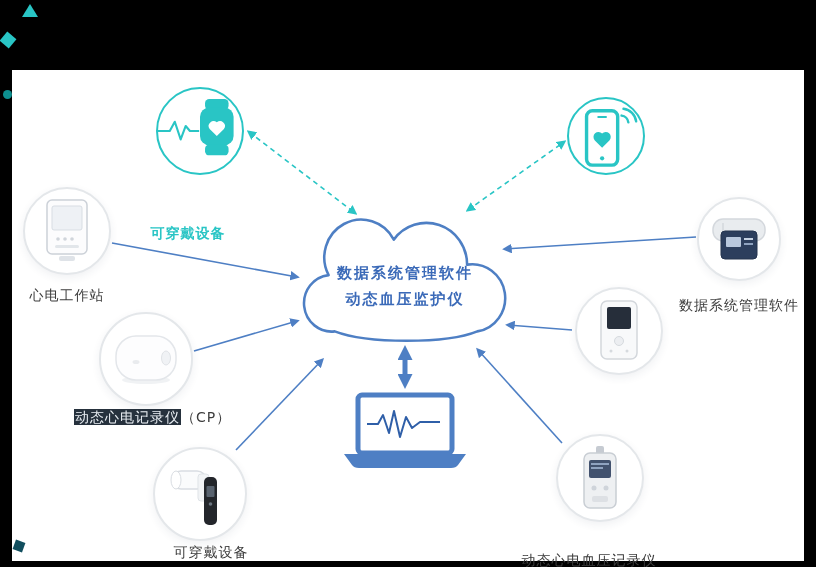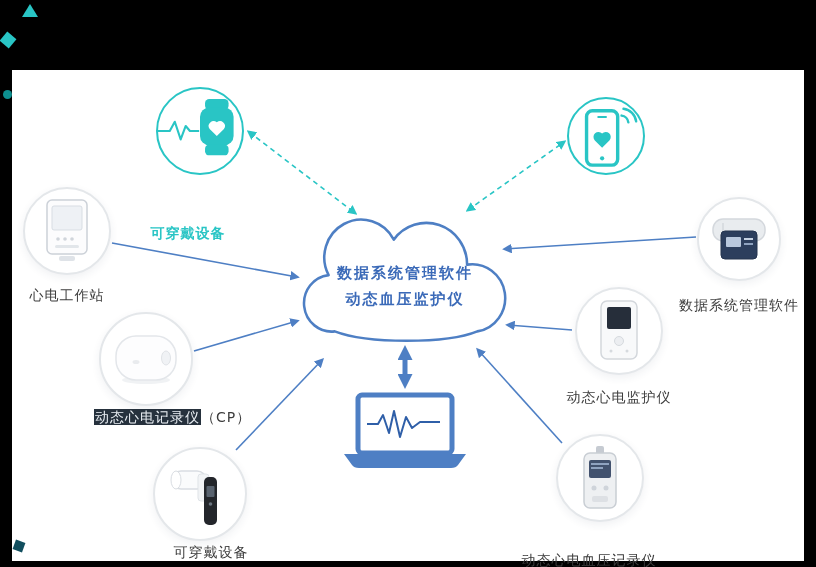--- a/index.html
+++ b/index.html
@@ -134,21 +134,21 @@
   <div class="label" style="left:0px;top:287px;width:134px;">心电工作站</div>
 
   <div class="node-circle ring-gray" style="left:99px;top:312px;width:94px;height:94px;">
     <svg width="64" height="54" viewBox="0 0 64 54">
       <ellipse cx="32" cy="48" rx="24" ry="4" fill="#f0f2f4"></ellipse>
       <rect x="2" y="4" width="60" height="44" rx="20" fill="#fdfdfe" stroke="#e3e6ea" stroke-width="1.5"></rect>
       <ellipse cx="52" cy="26" rx="4.5" ry="7" fill="#f0f2f5" stroke="#e0e3e7"></ellipse>
       <ellipse cx="22" cy="30" rx="3.5" ry="2" fill="#e9ebee"></ellipse>
     </svg>
   </div>
-  <div class="label" style="left:74px;top:409px;text-align:right;margin-left:20px;">
+  <div class="label" style="left:74px;top:409px;text-align:right;">
     <span class="hl">动态心电记录仪</span><span>（CP）</span>
   </div>
 
   <div class="node-circle ring-gray" style="left:153px;top:447px;width:94px;height:94px;">
     <svg width="64" height="66" viewBox="0 0 64 66">
       <rect x="4" y="10" width="34" height="18" rx="9" fill="#fafbfc" stroke="#d9dde2" stroke-width="1.5"></rect>
       <ellipse cx="8" cy="19" rx="5" ry="9" fill="#ffffff" stroke="#d9dde2"></ellipse>
       <rect x="30" y="13" width="11" height="27" rx="3" fill="#f2f4f6" stroke="#dfe3e7"></rect>
       <rect x="36" y="16" width="13" height="48" rx="5" fill="#23262b"></rect>
       <rect x="38.5" y="25" width="8" height="11" rx="1" fill="#59636f"></rect>
@@ -171,21 +171,20 @@
 
   <div class="node-circle ring-gray" style="left:575px;top:287px;width:88px;height:88px;">
     <svg width="52" height="64" viewBox="0 0 52 64">
       <rect x="8" y="2" width="36" height="58" rx="6" fill="#f8f9fa" stroke="#d3d7dc" stroke-width="1.5"></rect>
       <rect x="14" y="8" width="24" height="22" rx="2" fill="#262e3a"></rect>
       <circle cx="26" cy="42" r="4.5" fill="#eceef1" stroke="#d6dade"></circle>
       <circle cx="18" cy="52" r="1.5" fill="#d6dade"></circle>
       <circle cx="34" cy="52" r="1.5" fill="#d6dade"></circle>
     </svg>
   </div>
-  <div class="label" style="left:549px;top:389px;width:140px;">动态心电监护仪</div>
 
   <div class="node-circle ring-gray" style="left:556px;top:434px;width:88px;height:88px;">
     <svg width="56" height="64" viewBox="0 0 56 64">
       <rect x="24" y="0" width="8" height="9" rx="2" fill="#c6cbd2"></rect>
       <rect x="12" y="7" width="32" height="55" rx="6" fill="#eef0f2" stroke="#c9ced4" stroke-width="1.5"></rect>
       <rect x="17" y="14" width="22" height="18" rx="2" fill="#42526e"></rect>
       <rect x="19" y="17" width="18" height="2" fill="#8fa3c0"></rect>
       <rect x="19" y="21" width="12" height="2" fill="#8fa3c0"></rect>
       <circle cx="22" cy="42" r="2.5" fill="#cfd4da"></circle>
       <circle cx="34" cy="42" r="2.5" fill="#cfd4da"></circle>

